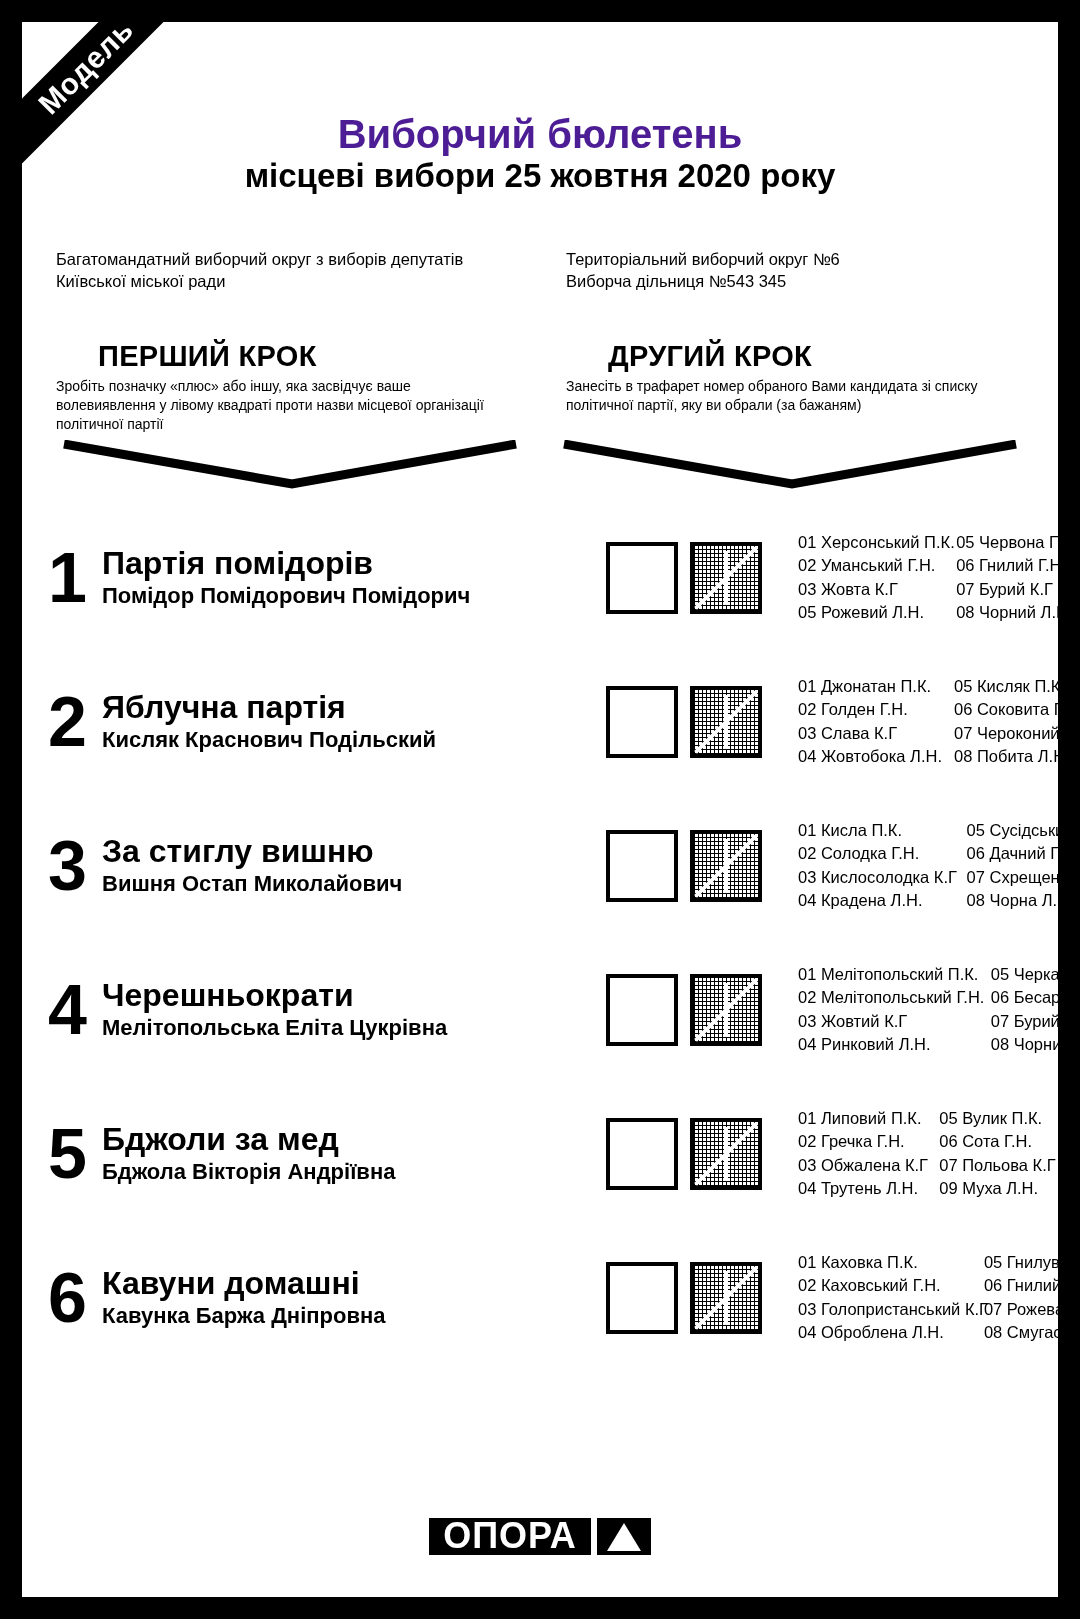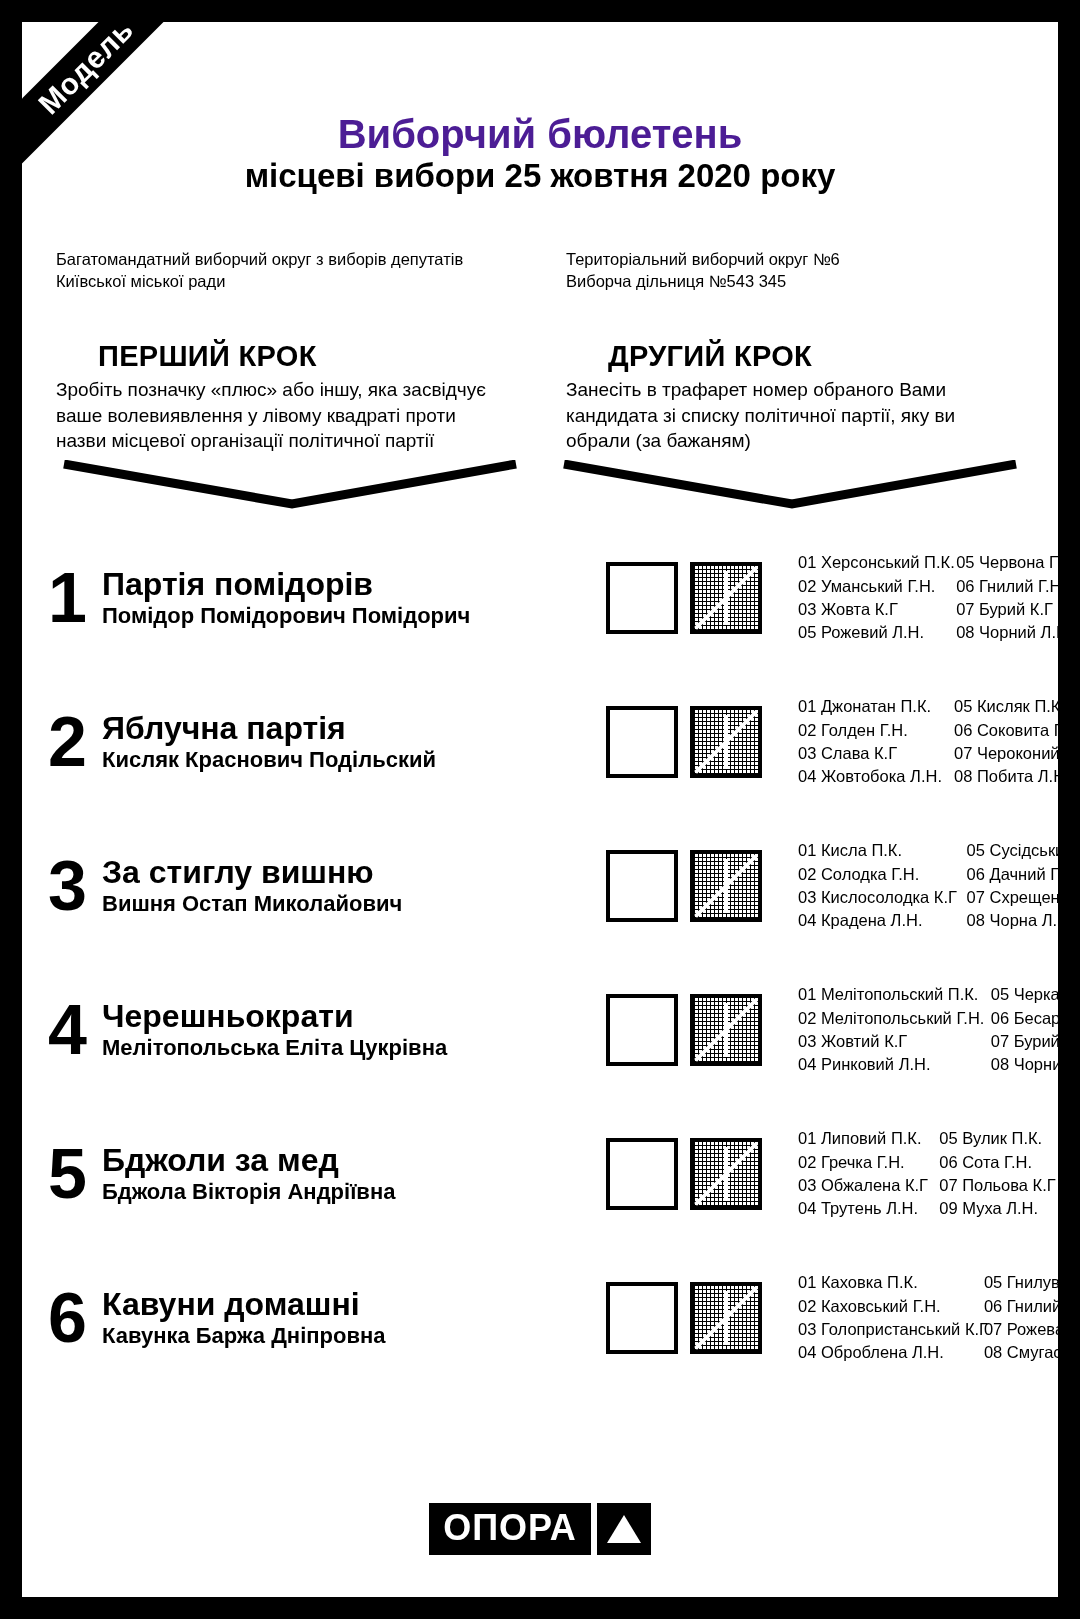--- a/index.html
+++ b/index.html
@@ -100,21 +100,21 @@
   }
   .step-col { width: 50%; box-sizing: border-box; }
   .step-col.right { padding-left: 26px; }
   .step-title {
     font-size: 29px;
     font-weight: bold;
     letter-spacing: 0.3px;
     margin-left: 42px;
   }
   .step-text {
-    font-size: 19px;
+    font-size: 14px;
     line-height: 1.35;
     margin-top: 4px;
     max-width: 450px;
   }
 
   
   .arrows {
     position: relative;
     height: 60px;
     margin-top: 6px;
@@ -227,21 +227,21 @@
     left: 0;
     right: 0;
     bottom: 42px;
     display: flex;
     justify-content: center;
     align-items: center;
   }
   .logo {
     display: flex;
     align-items: stretch;
-    height: 52px;
+    height: 37px;
   }
   .logo-text {
     background: #000;
     color: #fff;
     font-size: 36px;
     font-weight: bold;
     letter-spacing: 1px;
     padding: 4px 14px 6px 14px;
     display: flex;
     align-items: center;

